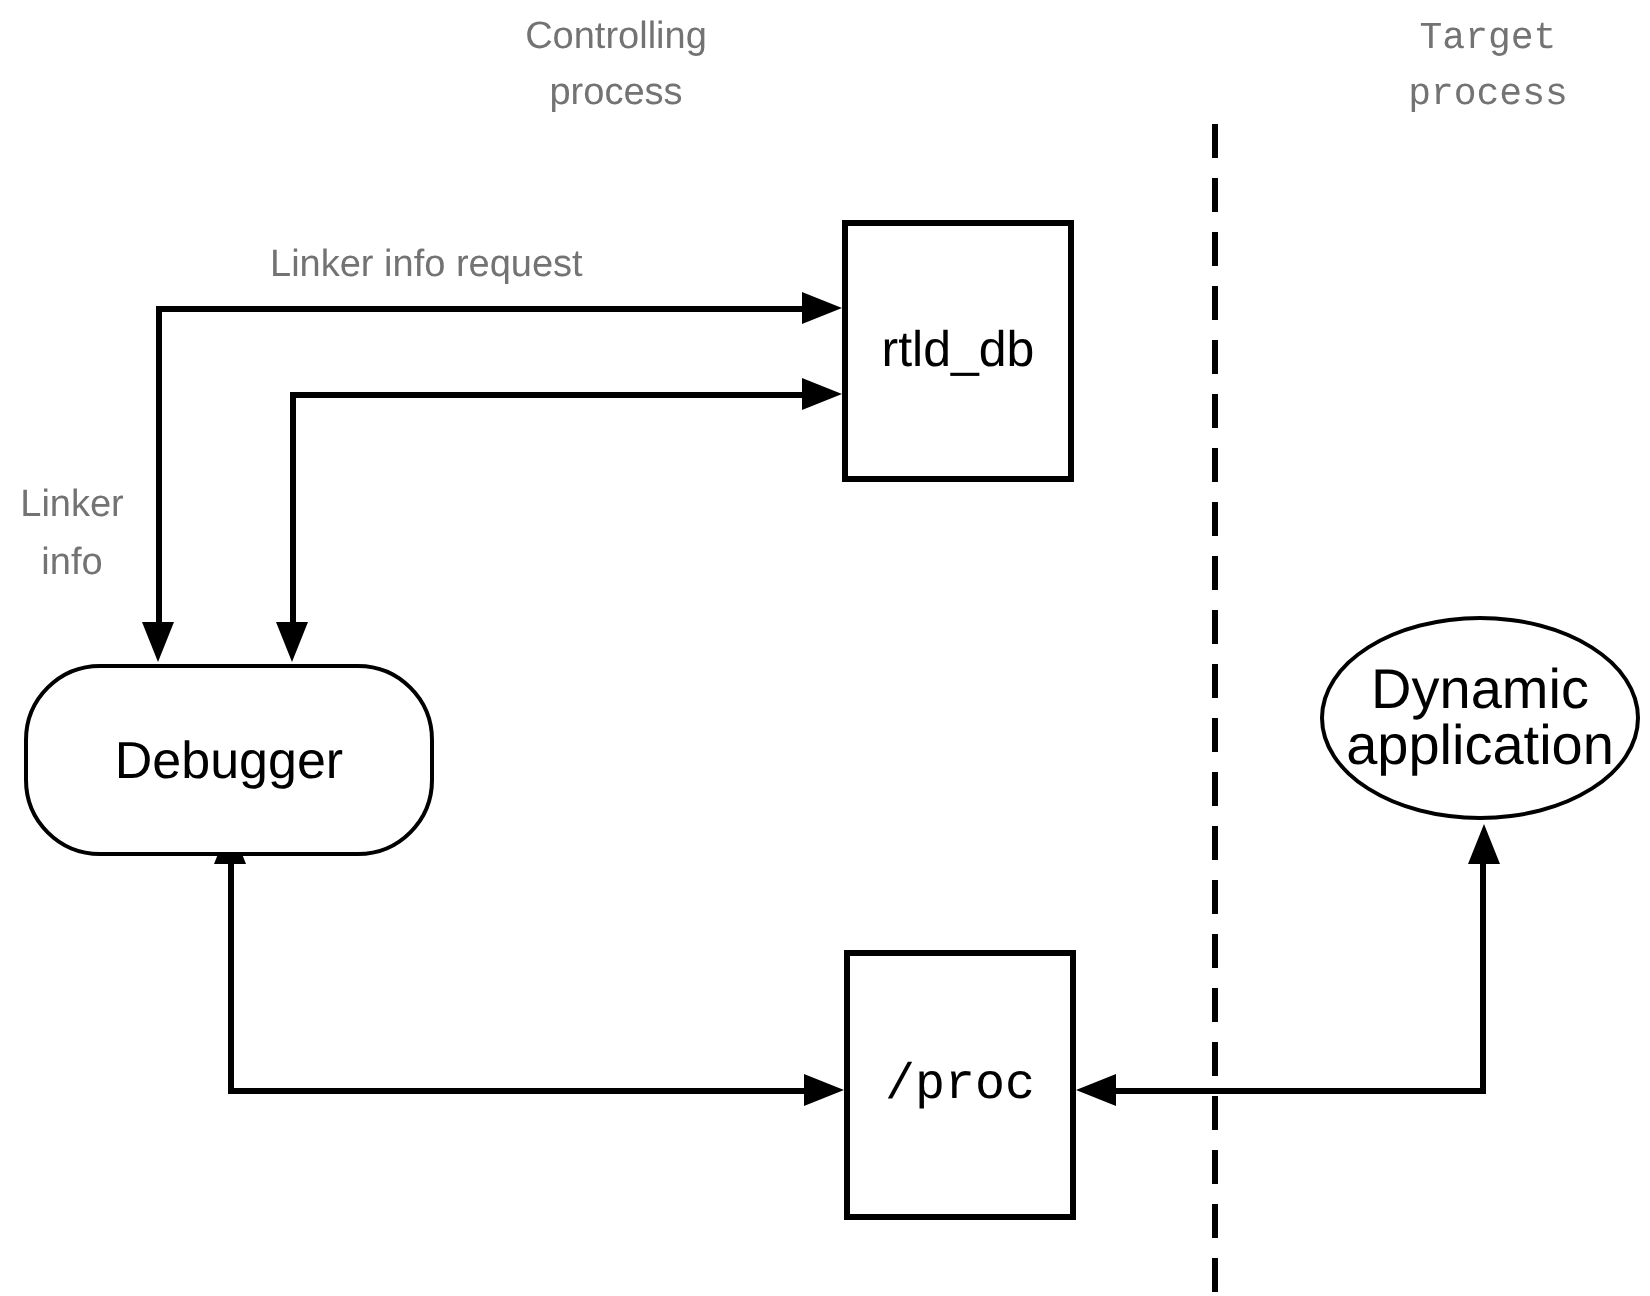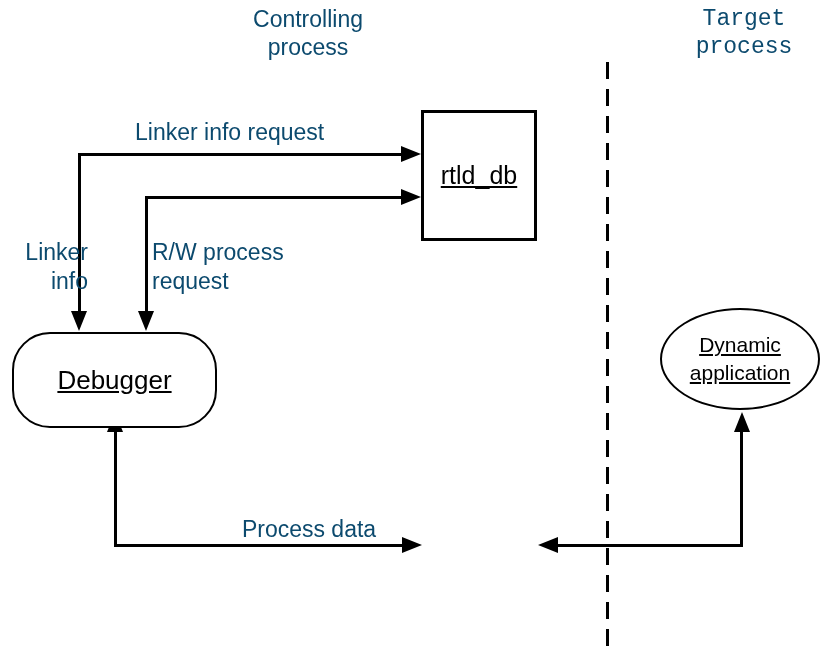--- a/index.html
+++ b/index.html
@@ -12,37 +12,36 @@
     width: 825px;
     height: 648px;
     background: #ffffff;
     font-family: "Liberation Sans", sans-serif;
     color: #000000;
     overflow: hidden;
   }
   .label {
     position: absolute;
     white-space: pre-line;
-    font-size: 23px;
+    font-size: 19px;
     line-height: 29px;
-    color: #0c4a6e;
+    color: #737373;
   }
   .title {
     text-align: center;
     line-height: 28px;
   }
   .node {
     position: absolute;
     box-sizing: border-box;
     display: flex;
     align-items: center;
     justify-content: center;
     text-align: center;
     background: #ffffff;
-    text-decoration: underline;
   }
   .node-label {
     white-space: pre-line;
   }
   #node-rtld-db {
     left: 421px; top: 110px; width: 116px; height: 131px;
     border: 3px solid #000000;
     font-size: 25px;
   }
   #node-proc {
@@ -54,21 +53,21 @@
   #node-debugger {
     left: 12px; top: 332px; width: 205px; height: 96px;
     border: 2px solid #000000;
     border-radius: 38px;
     font-size: 26px;
   }
   #node-dynamic-application {
     left: 660px; top: 308px; width: 160px; height: 102px;
     border: 2px solid #000000;
     border-radius: 50%;
-    font-size: 21px;
+    font-size: 28px;
     line-height: 28px;
   }
   .hline, .vline {
     position: absolute;
     background: #000000;
   }
   .hline { height: 3px; }
   .vline { width: 3px; }
   .ah {
     position: absolute;
@@ -101,21 +100,21 @@
     background: repeating-linear-gradient(
       to bottom,
       #000000 0px, #000000 17px,
       transparent 17px, transparent 27px
     );
   }
   
   #label-controlling  { left: 228px; top: 5px;  width: 160px; }
   #label-target       { left: 664px; top: 5px;  width: 160px; font-family: Liberation Mono, monospace; }
   #label-linker-info-request { left: 135px; top: 118px; width: 280px; }
-  #label-linker-info  { left: 0px;   top: 238px; width: 72px; text-align: right; margin-left: 16px; }
+  #label-linker-info  { left: 0px;   top: 238px; width: 72px; text-align: center; }
   #label-rw-process-request  { left: 152px; top: 238px; }
   #label-process-data { left: 169px; top: 515px; width: 280px; text-align: center; }
 </style>
 </head>
 <body>
 
 <div id="canvas">
 
   <div class="label title" id="label-controlling">Controlling
 process</div>
@@ -129,41 +128,41 @@
   <div class="ah ah-right" style="left:401px; top:146px;"></div>
   <div class="vline" style="left:78px; top:153px; height:165px;"></div>
   <div class="ah ah-down" style="left:71px; top:311px;"></div>
   <div class="label" id="label-linker-info">Linker
 info</div>
 
   <div class="hline" style="left:145px; top:196px; width:260px;"></div>
   <div class="ah ah-right" style="left:401px; top:189px;"></div>
   <div class="vline" style="left:145px; top:196px; height:122px;"></div>
   <div class="ah ah-down" style="left:138px; top:311px;"></div>
-  <div class="label" id="label-rw-process-request">R/W process
-request</div>
 
   <div class="ah ah-up" style="left:107px; top:412px;"></div>
   <div class="vline" style="left:114px; top:428px; height:119px;"></div>
   <div class="hline" style="left:114px; top:544px; width:290px;"></div>
   <div class="ah ah-right" style="left:402px; top:537px;"></div>
-  <div class="label" id="label-process-data">Process data</div>
 
   <div class="ah ah-up" style="left:734px; top:412px;"></div>
   <div class="vline" style="left:740px; top:428px; height:119px;"></div>
   <div class="hline" style="left:554px; top:544px; width:189px;"></div>
   <div class="ah ah-left" style="left:538px; top:537px;"></div>
 
   <div class="node" id="node-rtld-db">
     <span class="node-label">rtld_db</span>
   </div>
 
   <div class="node" id="node-debugger">
     <span class="node-label">Debugger</span>
   </div>
 
+  <div class="node" id="node-proc">
+    <span class="node-label">/proc</span>
+  </div>
 
   <div class="node" id="node-dynamic-application">
     <span class="node-label">Dynamic
 application</span>
   </div>
 
 </div>
 
 </body></html>

